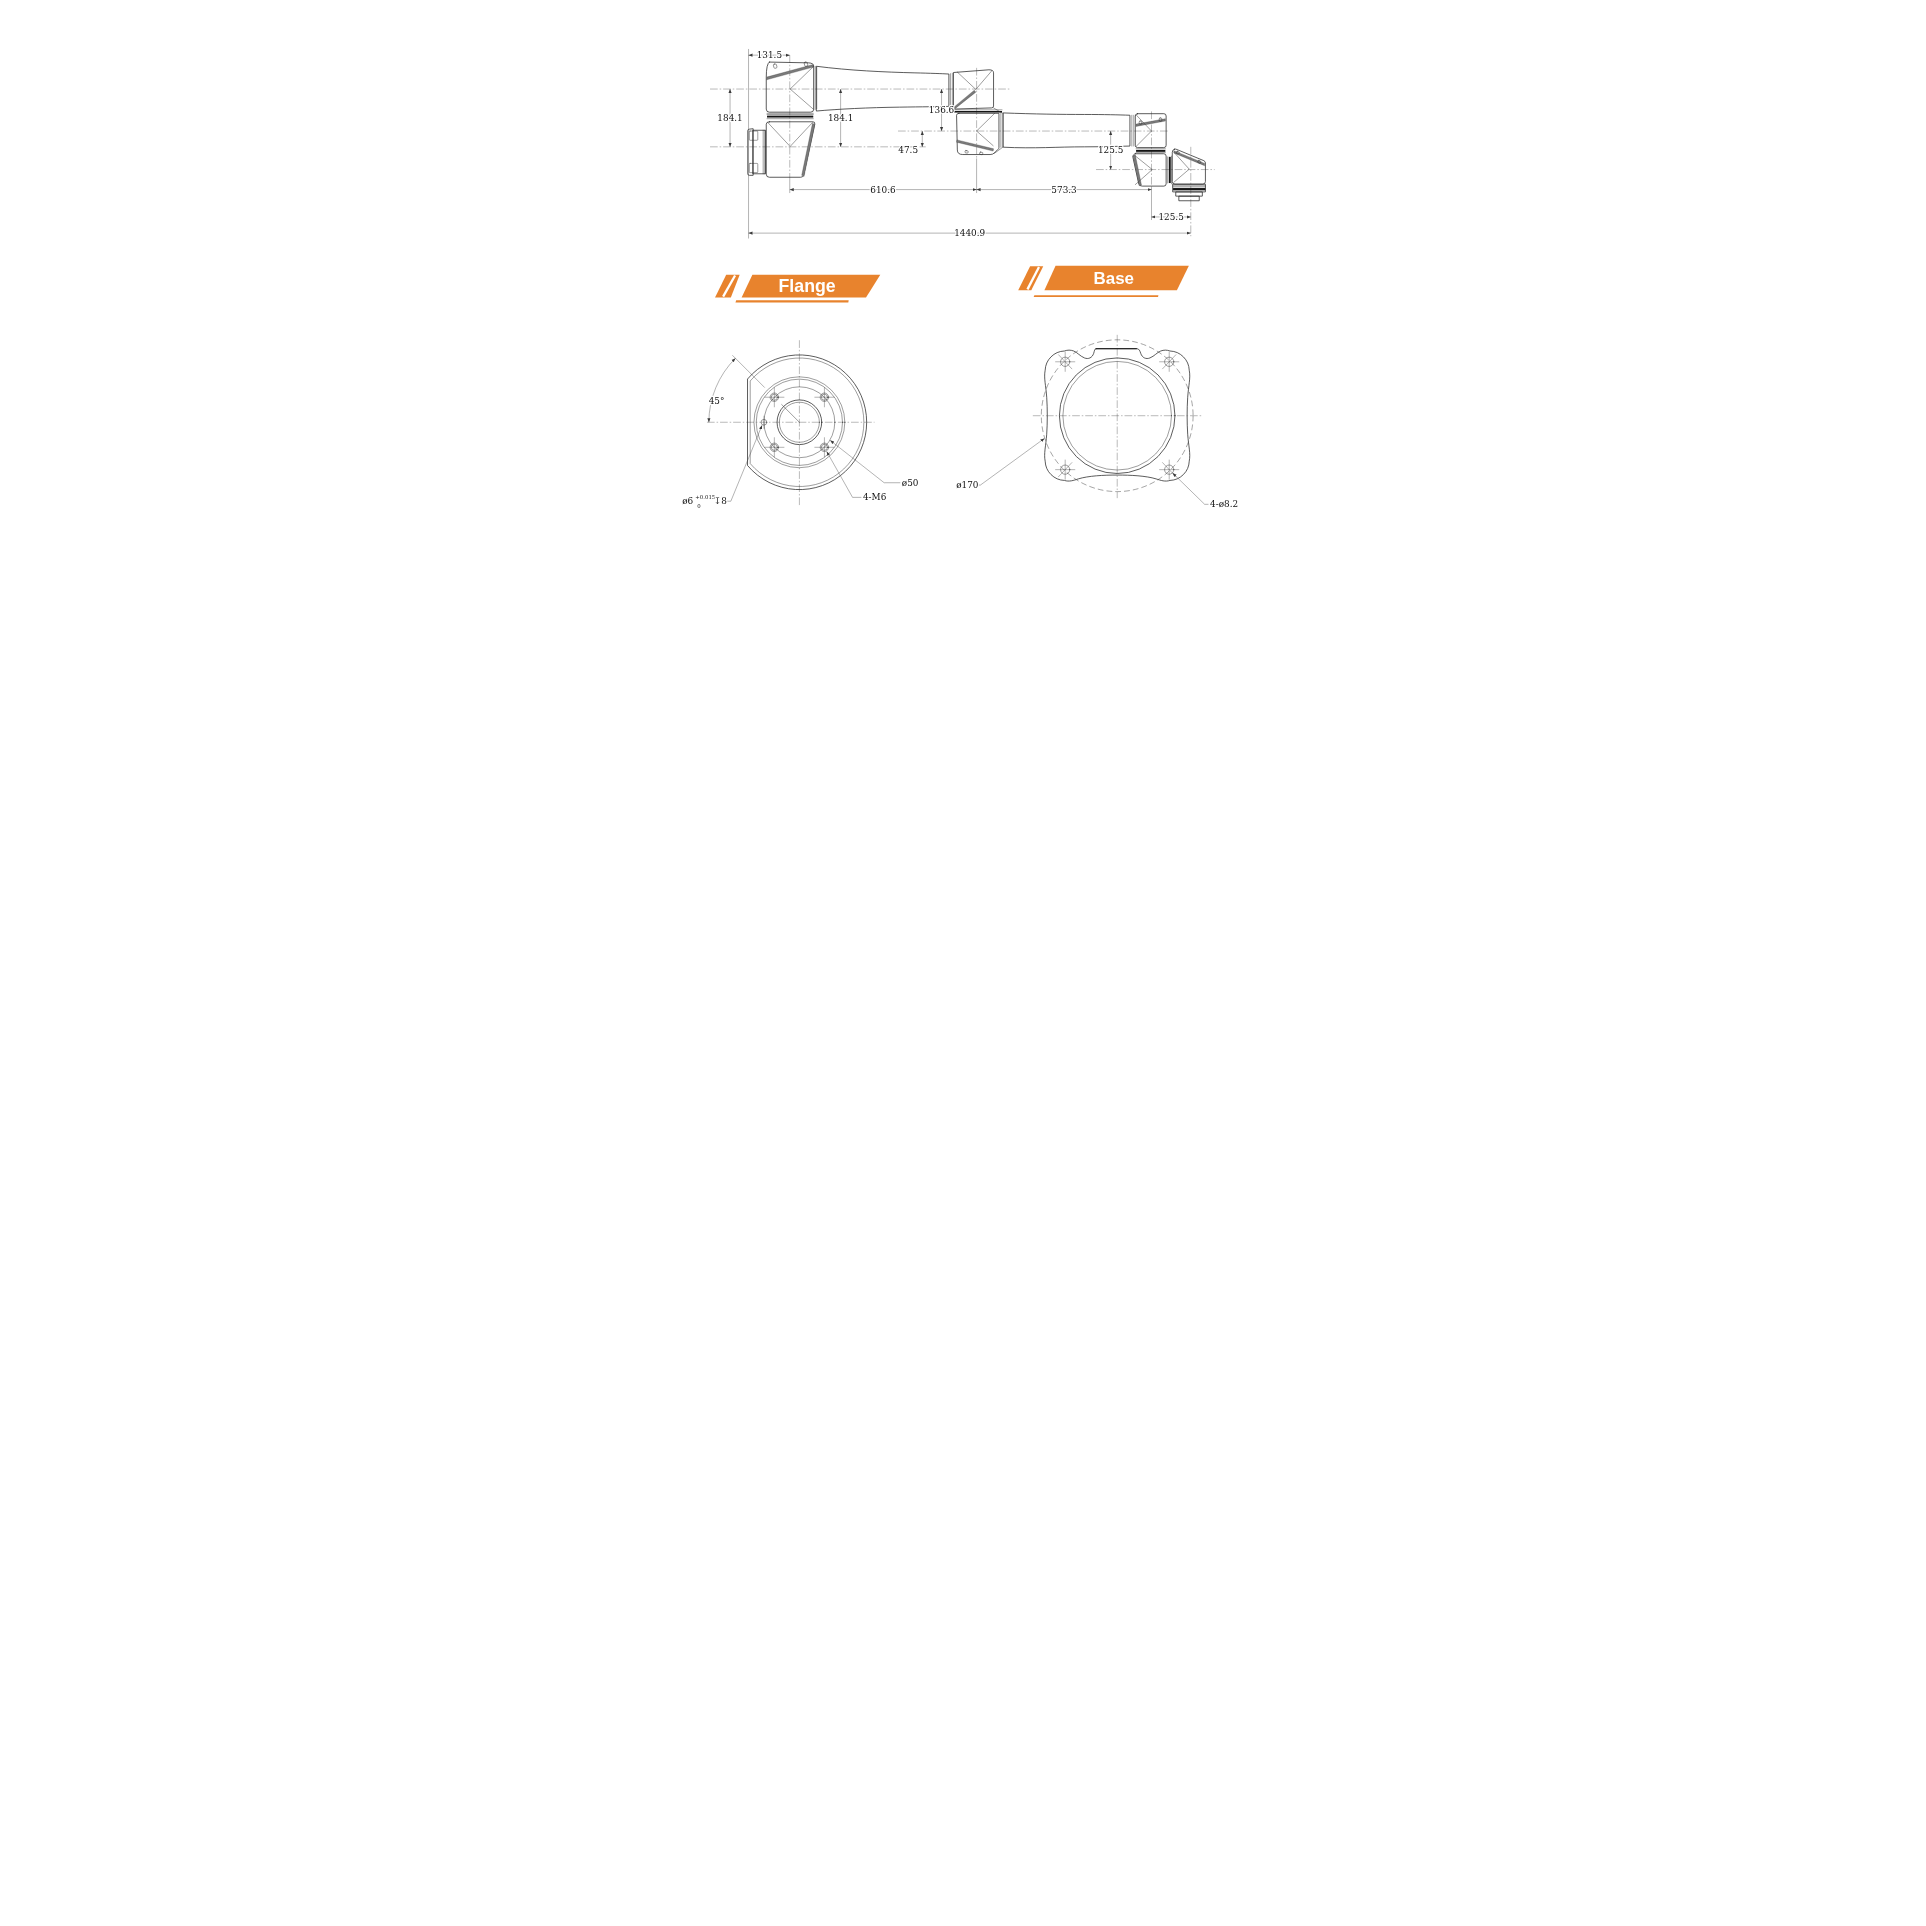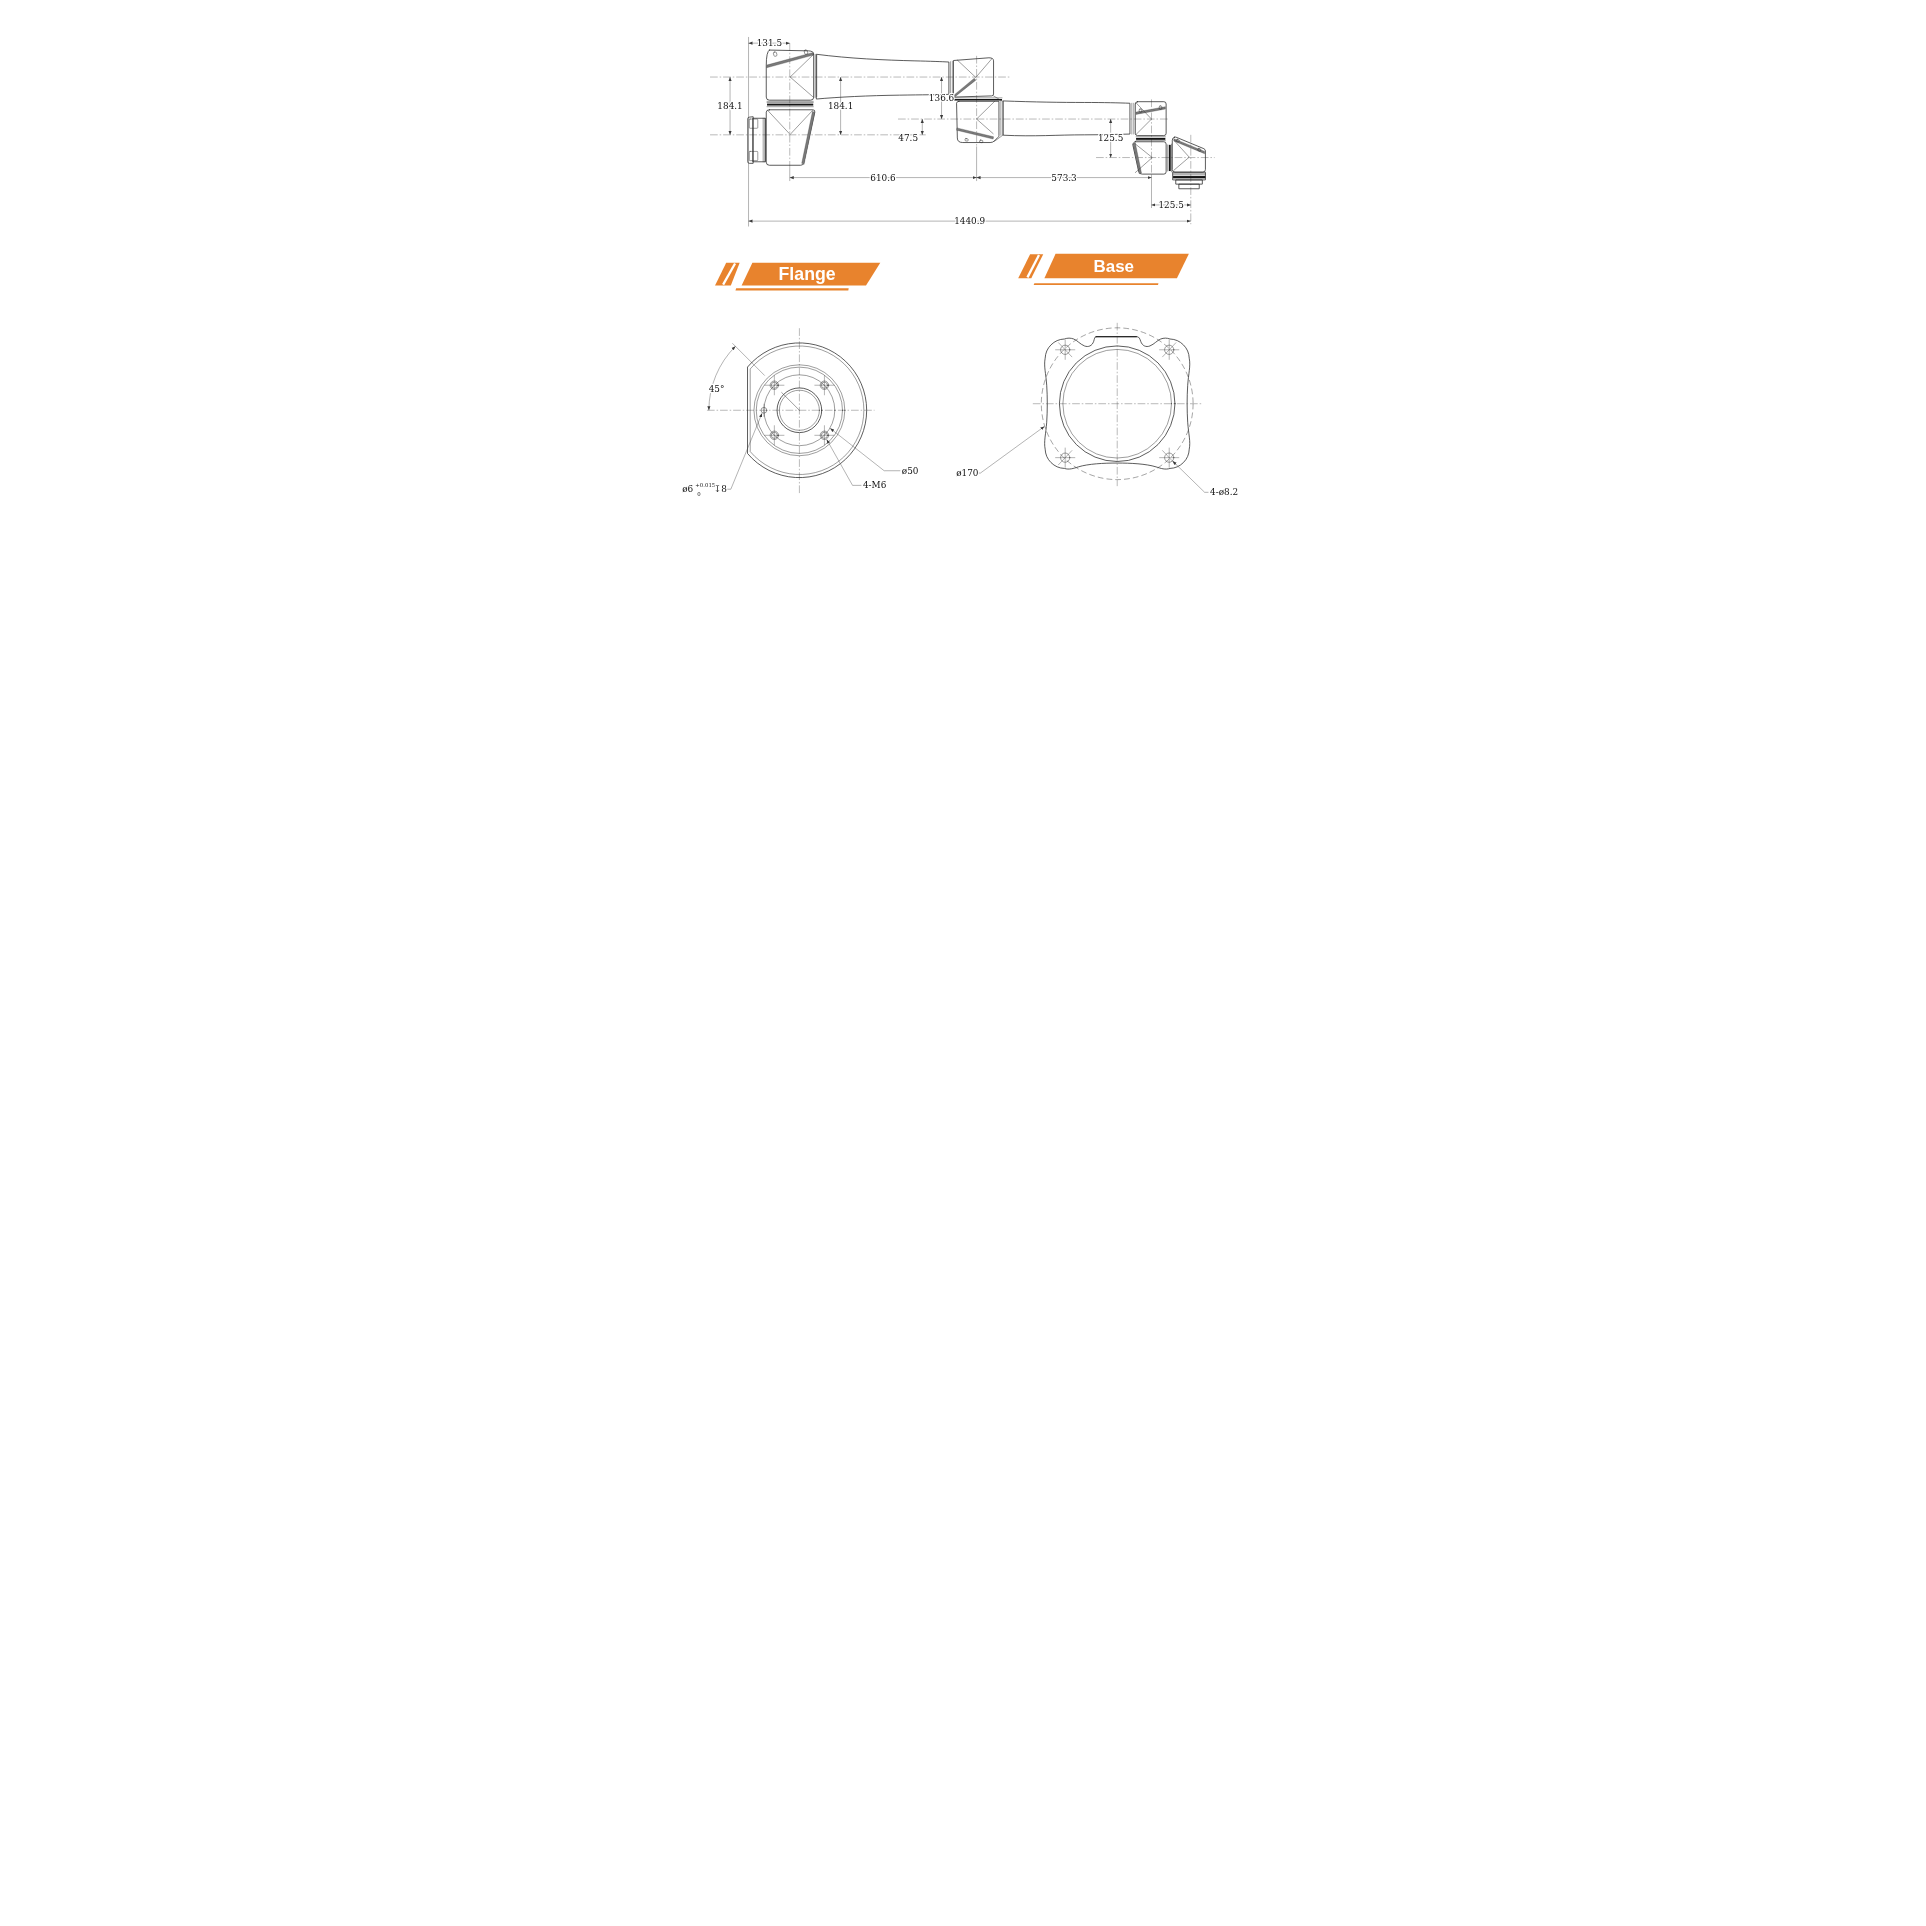--- a/index.html
+++ b/index.html
@@ -1,16 +1,16 @@
 <!DOCTYPE html>
 <html style="font-size:6.2px"><head>
 <meta charset="utf-8">
 <style>
   html,body{margin:0;padding:0;background:#ffffff;}
-  .page{width:100%;max-width:621px;margin:0 auto;}
+  .page{width:100%;max-width:621px;margin:12px auto;}
   svg{display:block;width:100%;height:auto;background:#fff;}
   .outline{fill:none;stroke:#2b2b2b;stroke-width:2;stroke-linejoin:round;stroke-linecap:round;}
   .thin{fill:none;stroke:#2b2b2b;stroke-width:1.2;stroke-linejoin:round;stroke-linecap:round;}
   .bold{fill:none;stroke:#2b2b2b;stroke-width:3;}
   .cl{fill:none;stroke:#4a4a4a;stroke-width:1;stroke-dasharray:20 5 4 5;}
   .dashc{fill:none;stroke:#3a3a3a;stroke-width:1.2;stroke-dasharray:15 8;}
   .dim{fill:none;stroke:#3a3a3a;stroke-width:1;}
   .ext{fill:none;stroke:#3a3a3a;stroke-width:1;}
   .band{fill:#7a7a7a;stroke:#2b2b2b;stroke-width:.7;}
   .bband{fill:#141414;stroke:none;}

